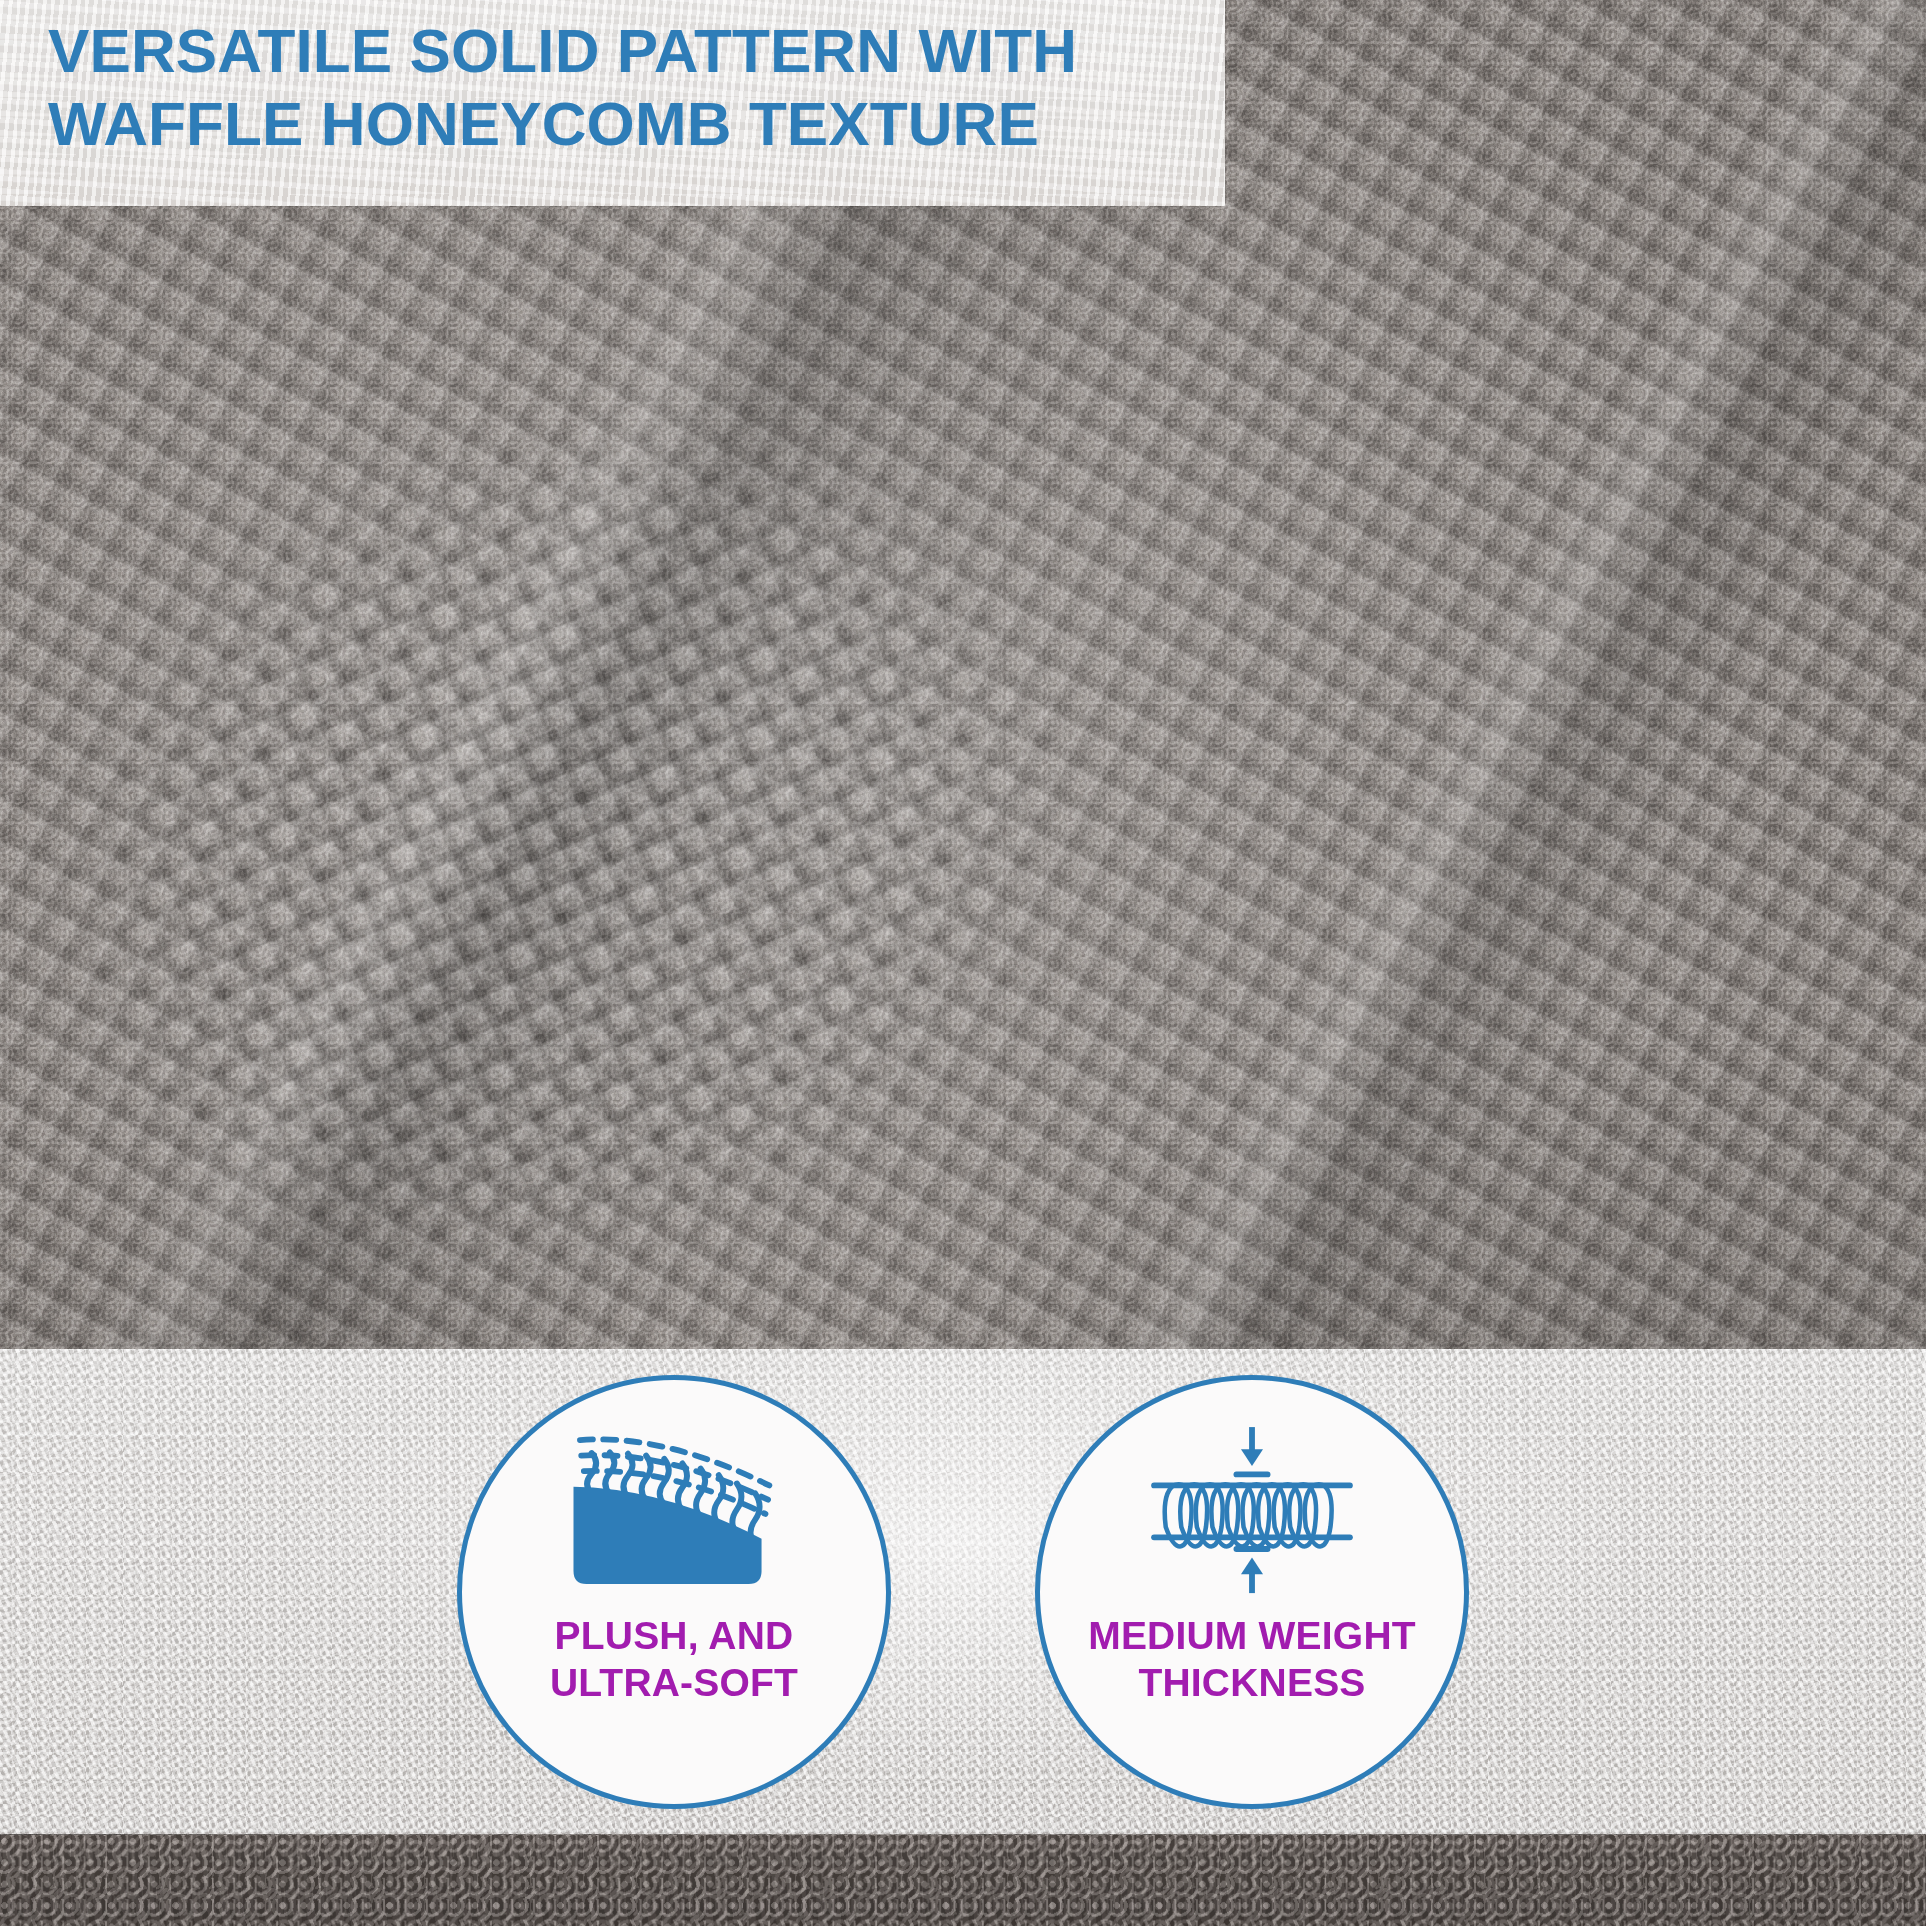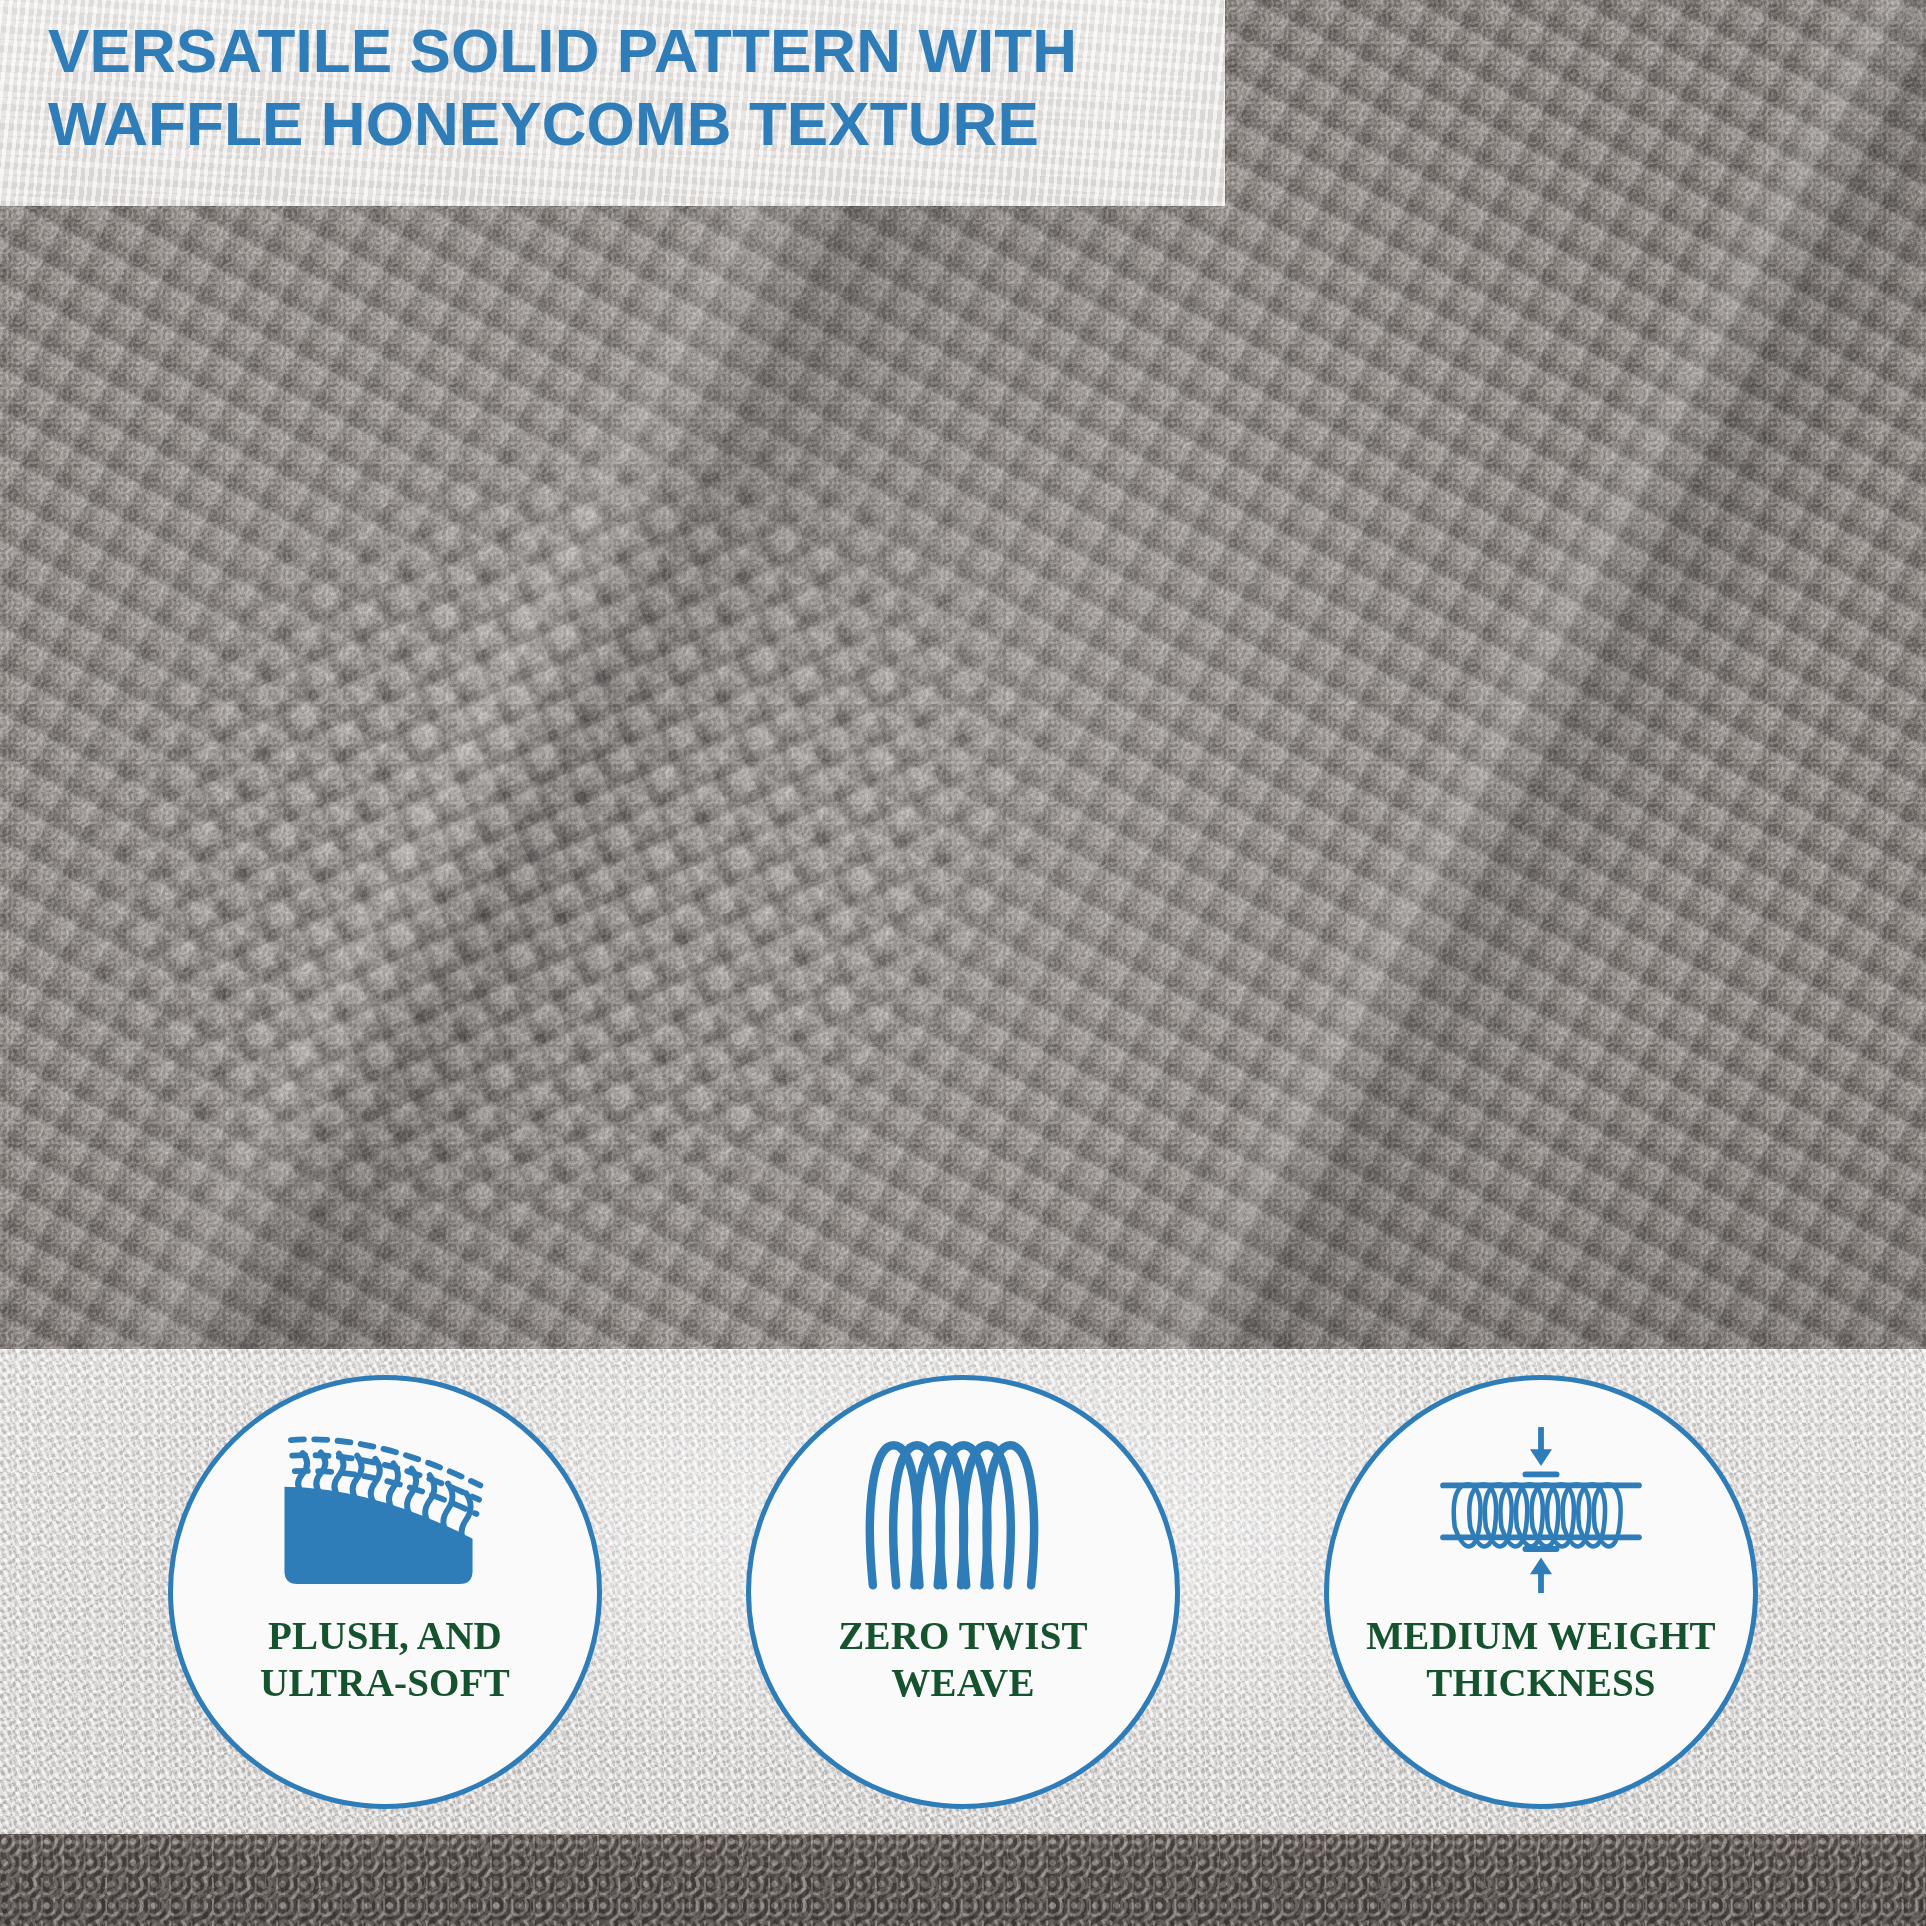--- a/index.html
+++ b/index.html
@@ -175,29 +175,28 @@
     width: 214px;
     height: 175px;
     display: flex;
     align-items: center;
     justify-content: center;
     flex: none;
   }
   .feature-icon svg { display: block; width: 100%; height: 100%; }
   .feature-label {
     margin-top: 17px;
-    color: #14532d;
+    color: #a21caf;
     font-size: 39px;
     font-weight: 700;
     line-height: 1.22;
     text-align: center;
     white-space: pre-line;
     letter-spacing: 0.2px;
     text-transform: uppercase;
-    font-family: Liberation Serif, serif;
   }
 
   
   .bottom-strip {
     position: absolute;
     left: 0;
     top: 1835px;
     width: 1926px;
     height: 91px;
     background-color: #6f655f;
@@ -259,37 +258,20 @@
                    Q 300 248 280 248
                    L 30 248
                    Q 10 248 10 228
                    Z" fill="#2E7DB8"></path>
         </svg>
       </div>
       <div class="feature-label">PLUSH, AND
 ULTRA-SOFT</div>
     </div>
 
-    <div class="feature-circle">
-      <div class="feature-icon">
-        <svg viewBox="0 0 330 260" xmlns="http://www.w3.org/2000/svg">
-          <g fill="none" stroke="#2E7DB8" stroke-width="13" stroke-linecap="round" stroke-linejoin="round">
-
-            <path d="M26 250 C 14 130 26 34 58 34 C 90 34 102 130 90 250"></path>
-            <path d="M62 250 C 50 130 62 34 94 34 C 126 34 138 130 126 250"></path>
-            <path d="M98 250 C 86 130 98 34 130 34 C 162 34 174 130 162 250"></path>
-            <path d="M134 250 C 122 130 134 34 166 34 C 198 34 210 130 198 250"></path>
-            <path d="M170 250 C 158 130 170 34 202 34 C 234 34 246 130 234 250"></path>
-            <path d="M206 250 C 194 130 206 34 238 34 C 270 34 282 130 270 250"></path>
-          </g>
-        </svg>
-      </div>
-      <div class="feature-label">ZERO TWIST
-WEAVE</div>
-    </div>
 
     <div class="feature-circle">
       <div class="feature-icon">
         <svg viewBox="0 0 330 260" xmlns="http://www.w3.org/2000/svg">
 
           <g>
             <line x1="165" y1="6" x2="165" y2="46" stroke="#2E7DB8" stroke-width="9" stroke-linecap="butt"></line>
             <polygon points="148,40 182,40 165,66" fill="#2E7DB8"></polygon>
           </g>
 

